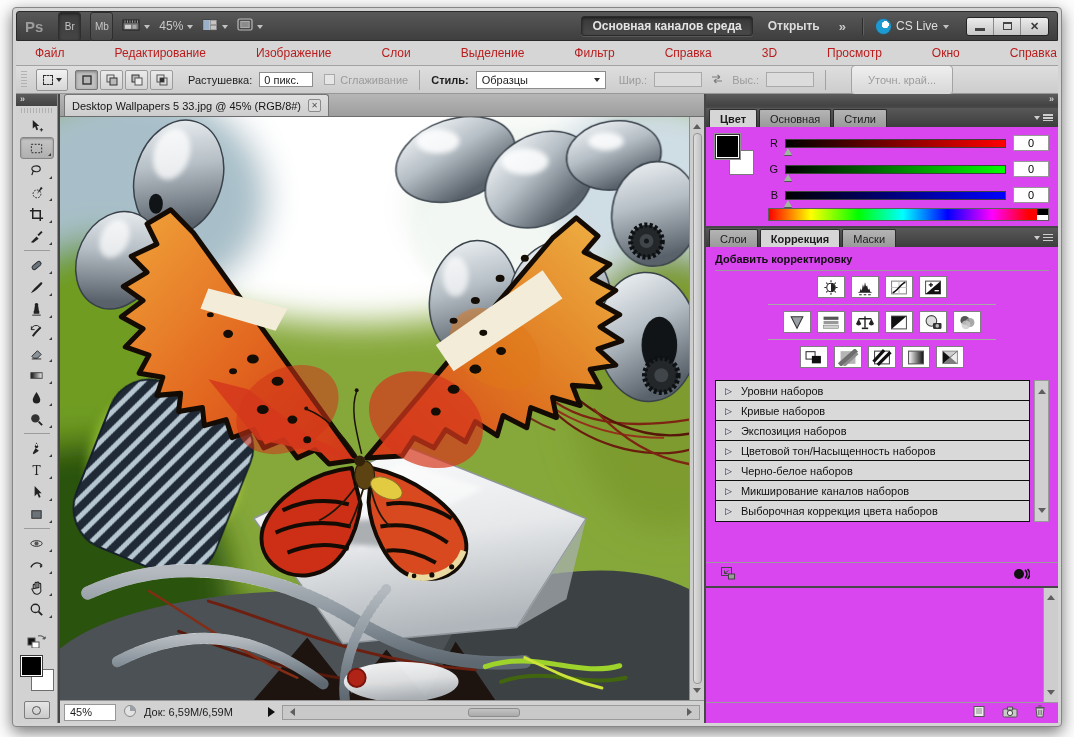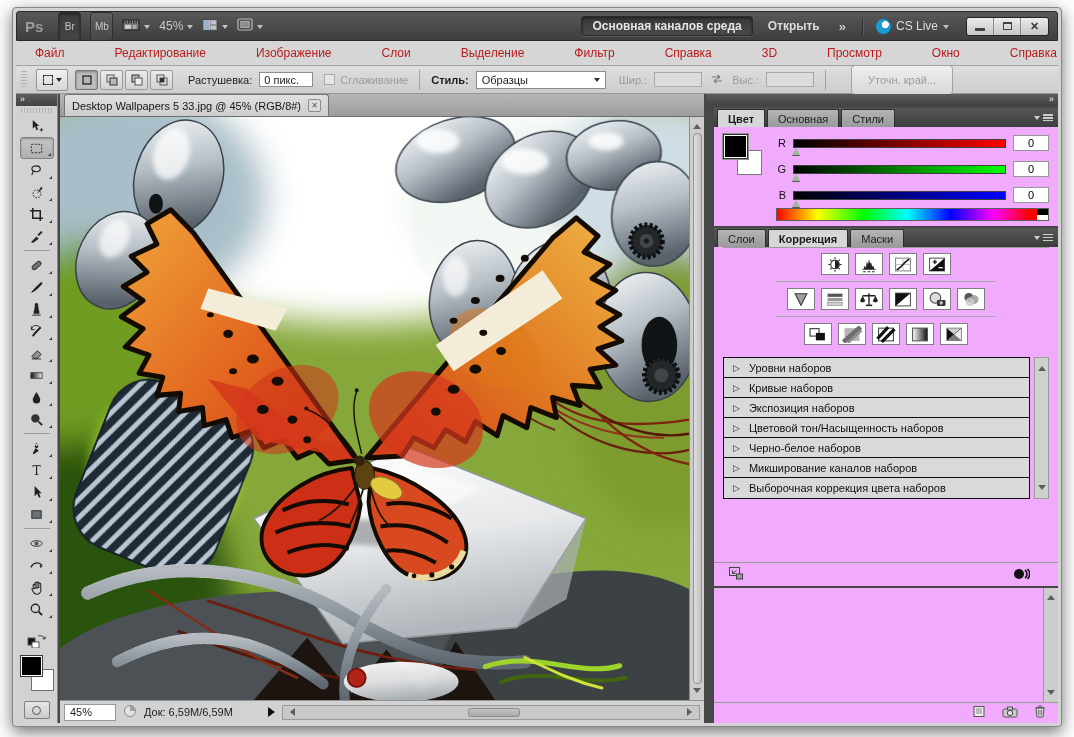--- a/index.html
+++ b/index.html
@@ -85,21 +85,21 @@
   .statusbar{height:23px;flex:0 0 23px;background:#d2d2d2;border-top:1px solid #949494;display:flex;align-items:center;font-size:11px;color:#1c1c1c;padding:0 4px;gap:7px;}
   .zoomfield{width:52px;height:17px;background:#fff;border:1px solid #979797;display:flex;align-items:center;padding:0 5px;}
   .docinfo{}
   .statarrow{width:0;height:0;border-top:5px solid transparent;border-bottom:5px solid transparent;border-left:7px solid #101010;margin-left:28px;}
   .hscroll{flex:1;height:15px;background:#c9c9c9;border:1px solid #9a9a9a;display:flex;align-items:center;padding:0 3px;gap:3px;}
   .htrack{flex:1;position:relative;height:11px;}
   .hthumb{position:absolute;left:44%;width:52px;height:9px;top:1px;background:linear-gradient(#c2c2c2,#ababab);border:1px solid #8d8d8d;border-radius:3px;}
   
   .paneldock{width:352px;flex:0 0 352px;display:flex;flex-direction:column;gap:2px;background:#474747;}
   .paneldock .dock-head{text-align:right;}
-  .panel{background:#f0abfc;display:flex;flex-direction:column;margin-left:8px;}
+  .panel{background:#d946ef;display:flex;flex-direction:column;}
   .ptabs{height:19px;flex:0 0 19px;background:linear-gradient(#585858,#3d3d3d);display:flex;align-items:flex-end;position:relative;padding-left:1px;}
   .ptab{height:18px;padding:0 10px;font-size:11px;display:flex;align-items:center;background:linear-gradient(#b4b4b4,#9a9a9a);
     color:#1c1c1c;border:1px solid #2c2c2c;border-bottom:none;border-radius:2px 2px 0 0;margin-left:2px;}
   .ptab.active{background:#d6d6d6;font-weight:bold;}
   .pmenu{position:absolute;right:5px;top:5px;display:flex;align-items:center;gap:3px;}
   .pm-tri{width:0;height:0;border:3px solid transparent;border-top:4px solid #cecece;margin-top:3px;}
   .pm-lines{width:10px;height:8px;background:repeating-linear-gradient(to bottom,#cecece 0 1.5px,transparent 1.5px 3px);}
   
   .colorpanel{height:118px;flex:0 0 118px;}
   .colorbody{position:relative;flex:1;}
@@ -756,20 +756,21 @@
       <div class="panel adjpanel">
         <div class="ptabs" id="adj-tabs">
               <span class="ptab">Слои</span>
               <span class="ptab active">Коррекция</span>
               <span class="ptab">Маски</span>
               <span class="pmenu">
                 <i class="pm-tri"></i>
                 <i class="pm-lines"></i>
               </span>
             </div>
+        <div class="adjheader">Добавить корректировку</div>
         <hr class="hr-full">
         <div id="adj-grid">
               <div class="adjrow">
                 <span class="adjtile">
                   <svg viewBox="0 0 20 16" width="22" height="17">
                     <circle cx="10" cy="8" r="4" fill="#fff" stroke="#222"></circle>
                     <path d="M10 4 A4 4 0 0 1 10 12 Z" fill="#222"></path>
                     <path d="M10 1.2 v1.6 M10 13.2 v1.6 M3.8 8 h1.6 M14.6 8 h1.6 M5.5 3.5 l1.2 1.2 M13.3 11.3 l1.2 1.2 M14.5 3.5 l-1.2 1.2 M6.7 11.3 l-1.2 1.2" stroke="#222"></path>
                   </svg>
                 </span>

